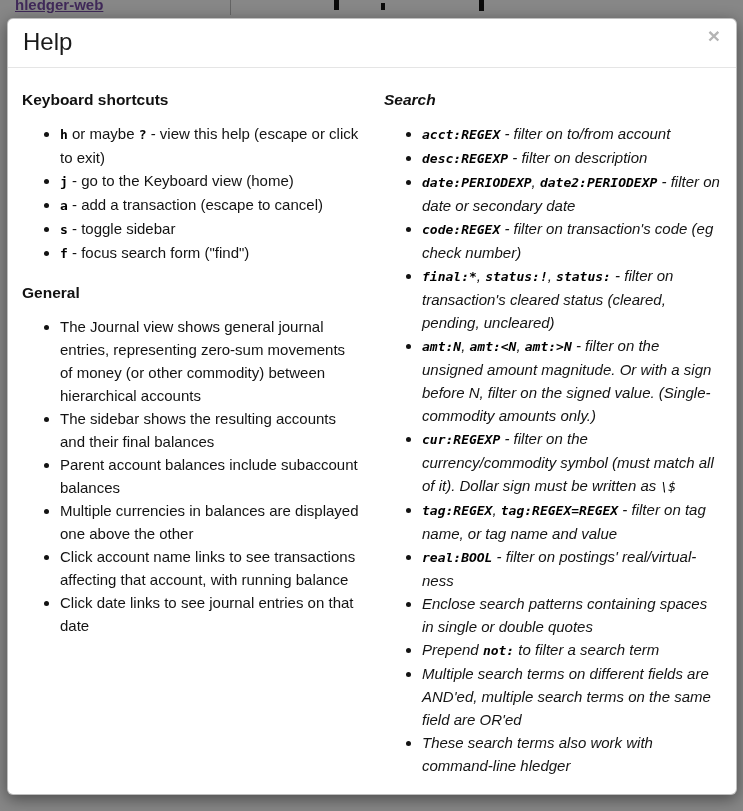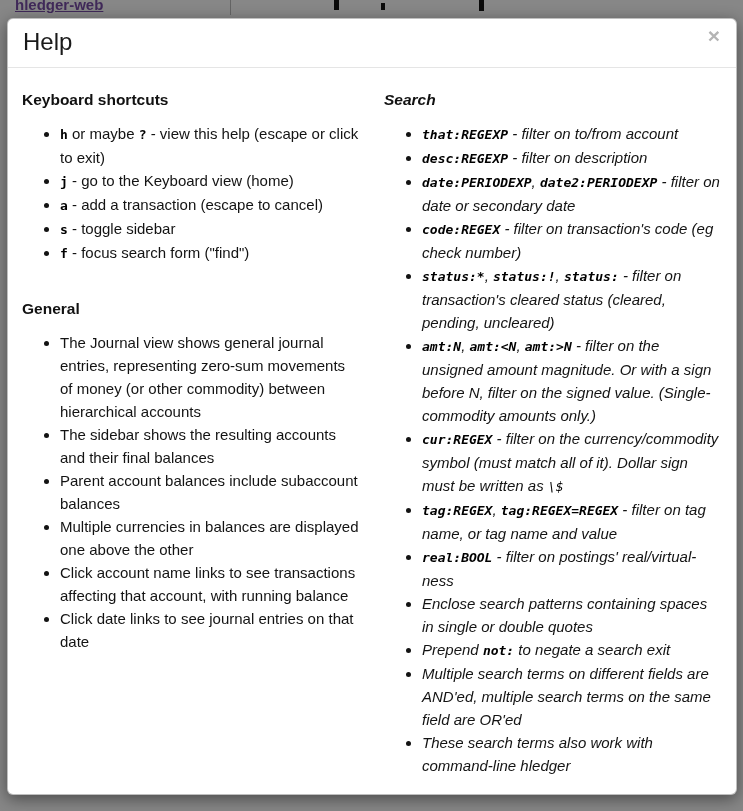--- a/index.html
+++ b/index.html
@@ -57,21 +57,21 @@
   .col-right { padding-left:12px;font-style:italic; }
 
   .section-heading {
     margin:12px 0 0 0; font-size:15.5px; font-weight:700;
     color:#111; line-height:20px;
   }
   .section-heading + ul { margin-top:12px; }
   ul.help-list {
     margin:12px 0 0 0; padding:0 0 0 38px; list-style:disc;
   }
-  ul.help-list + .section-heading { margin-top:34px; }
+  ul.help-list + .section-heading { margin-top:18px; }
   ul.help-list li {
     font-size:15px; line-height:23px; color:#131313;
   }
   .cd {
     font-family:"DejaVu Sans Mono","Liberation Mono",monospace;
     font-weight:700; font-size:13px; color:#000;
   }
   .mono {
     font-family:"DejaVu Sans Mono","Liberation Mono",monospace;
     font-weight:400; font-size:13px; color:#000;
@@ -111,29 +111,29 @@
           <li><span>The sidebar shows the resulting accounts and their final balances</span></li>
           <li><span>Parent account balances include subaccount balances</span></li>
           <li><span>Multiple currencies in balances are displayed one above the other</span></li>
           <li><span>Click account name links to see transactions affecting that account, with running balance</span></li>
           <li><span>Click date links to see journal entries on that date</span></li>
         </ul>
     </div>
     <div class="col col-right">
       <h2 class="section-heading">Search</h2>
       <ul class="help-list">
-          <li><span class="cd">that:REGEXP</span><span> - filter on to/from account</span></li>
+          <li><span class="cd">acct:REGEX</span><span> - filter on to/from account</span></li>
           <li><span class="cd">desc:REGEXP</span><span> - filter on description</span></li>
           <li><span class="cd">date:PERIODEXP</span><span>, </span><span class="cd">date2:PERIODEXP</span><span> - filter on date or secondary date</span></li>
           <li><span class="cd">code:REGEX</span><span> - filter on transaction's code (eg check number)</span></li>
-          <li><span class="cd">status:*</span><span>, </span><span class="cd">status:!</span><span>, </span><span class="cd">status:</span><span> - filter on transaction's cleared status (cleared, pending, uncleared)</span></li>
+          <li><span class="cd">final:*</span><span>, </span><span class="cd">status:!</span><span>, </span><span class="cd">status:</span><span> - filter on transaction's cleared status (cleared, pending, uncleared)</span></li>
           <li><span class="cd">amt:N</span><span>, </span><span class="cd">amt:&lt;N</span><span>, </span><span class="cd">amt:&gt;N</span><span> - filter on the unsigned amount magnitude. Or with a sign before N, filter on the signed value. (Single-commodity amounts only.)</span></li>
-          <li><span class="cd">cur:REGEX</span><span> - filter on the currency/commodity symbol (must match all of it). Dollar sign must be written as </span><span class="mono">\$</span></li>
+          <li><span class="cd">cur:REGEXP</span><span> - filter on the currency/commodity symbol (must match all of it). Dollar sign must be written as </span><span class="mono">\$</span></li>
           <li><span class="cd">tag:REGEX</span><span>, </span><span class="cd">tag:REGEX=REGEX</span><span> - filter on tag name, or tag name and value</span></li>
           <li><span class="cd">real:BOOL</span><span> - filter on postings' real/virtual-ness</span></li>
           <li><span>Enclose search patterns containing spaces in single or double quotes</span></li>
-          <li><span>Prepend </span><span class="cd">not:</span><span> to negate a search exit</span></li>
+          <li><span>Prepend </span><span class="cd">not:</span><span> to filter a search term</span></li>
           <li><span>Multiple search terms on different fields are AND'ed, multiple search terms on the same field are OR'ed</span></li>
           <li><span>These search terms also work with command-line hledger</span></li>
         </ul>
     </div>
   </div>
 </div>
 
 </body></html>

